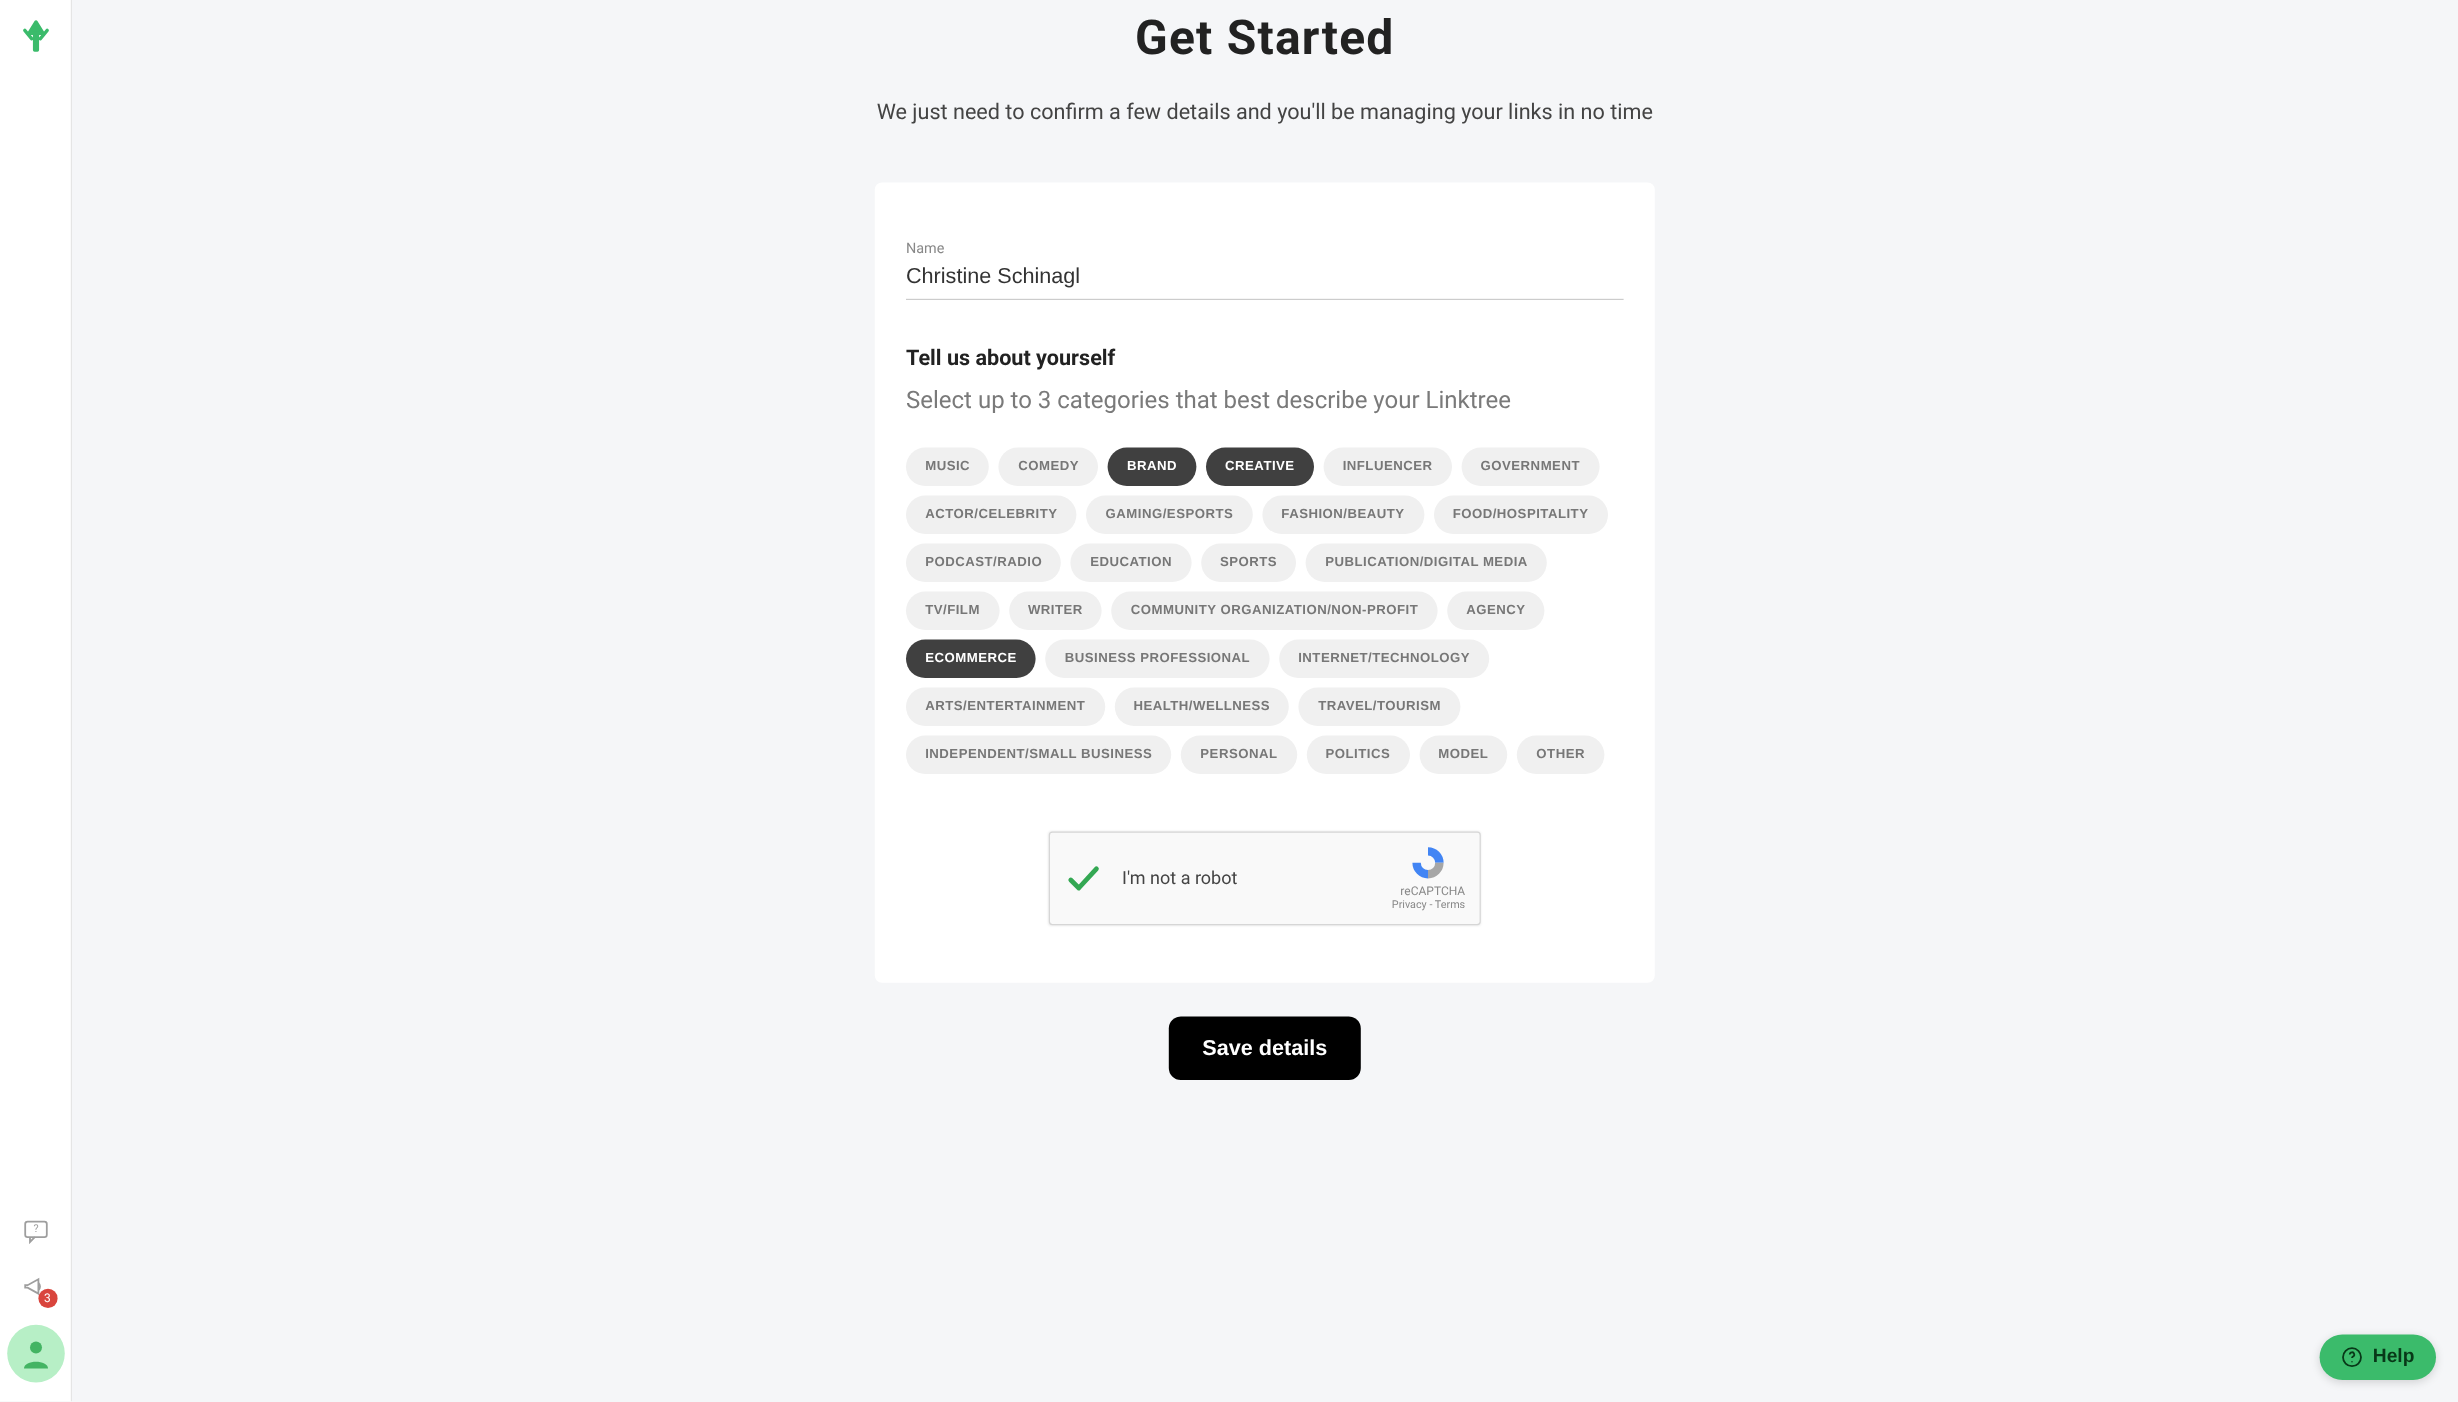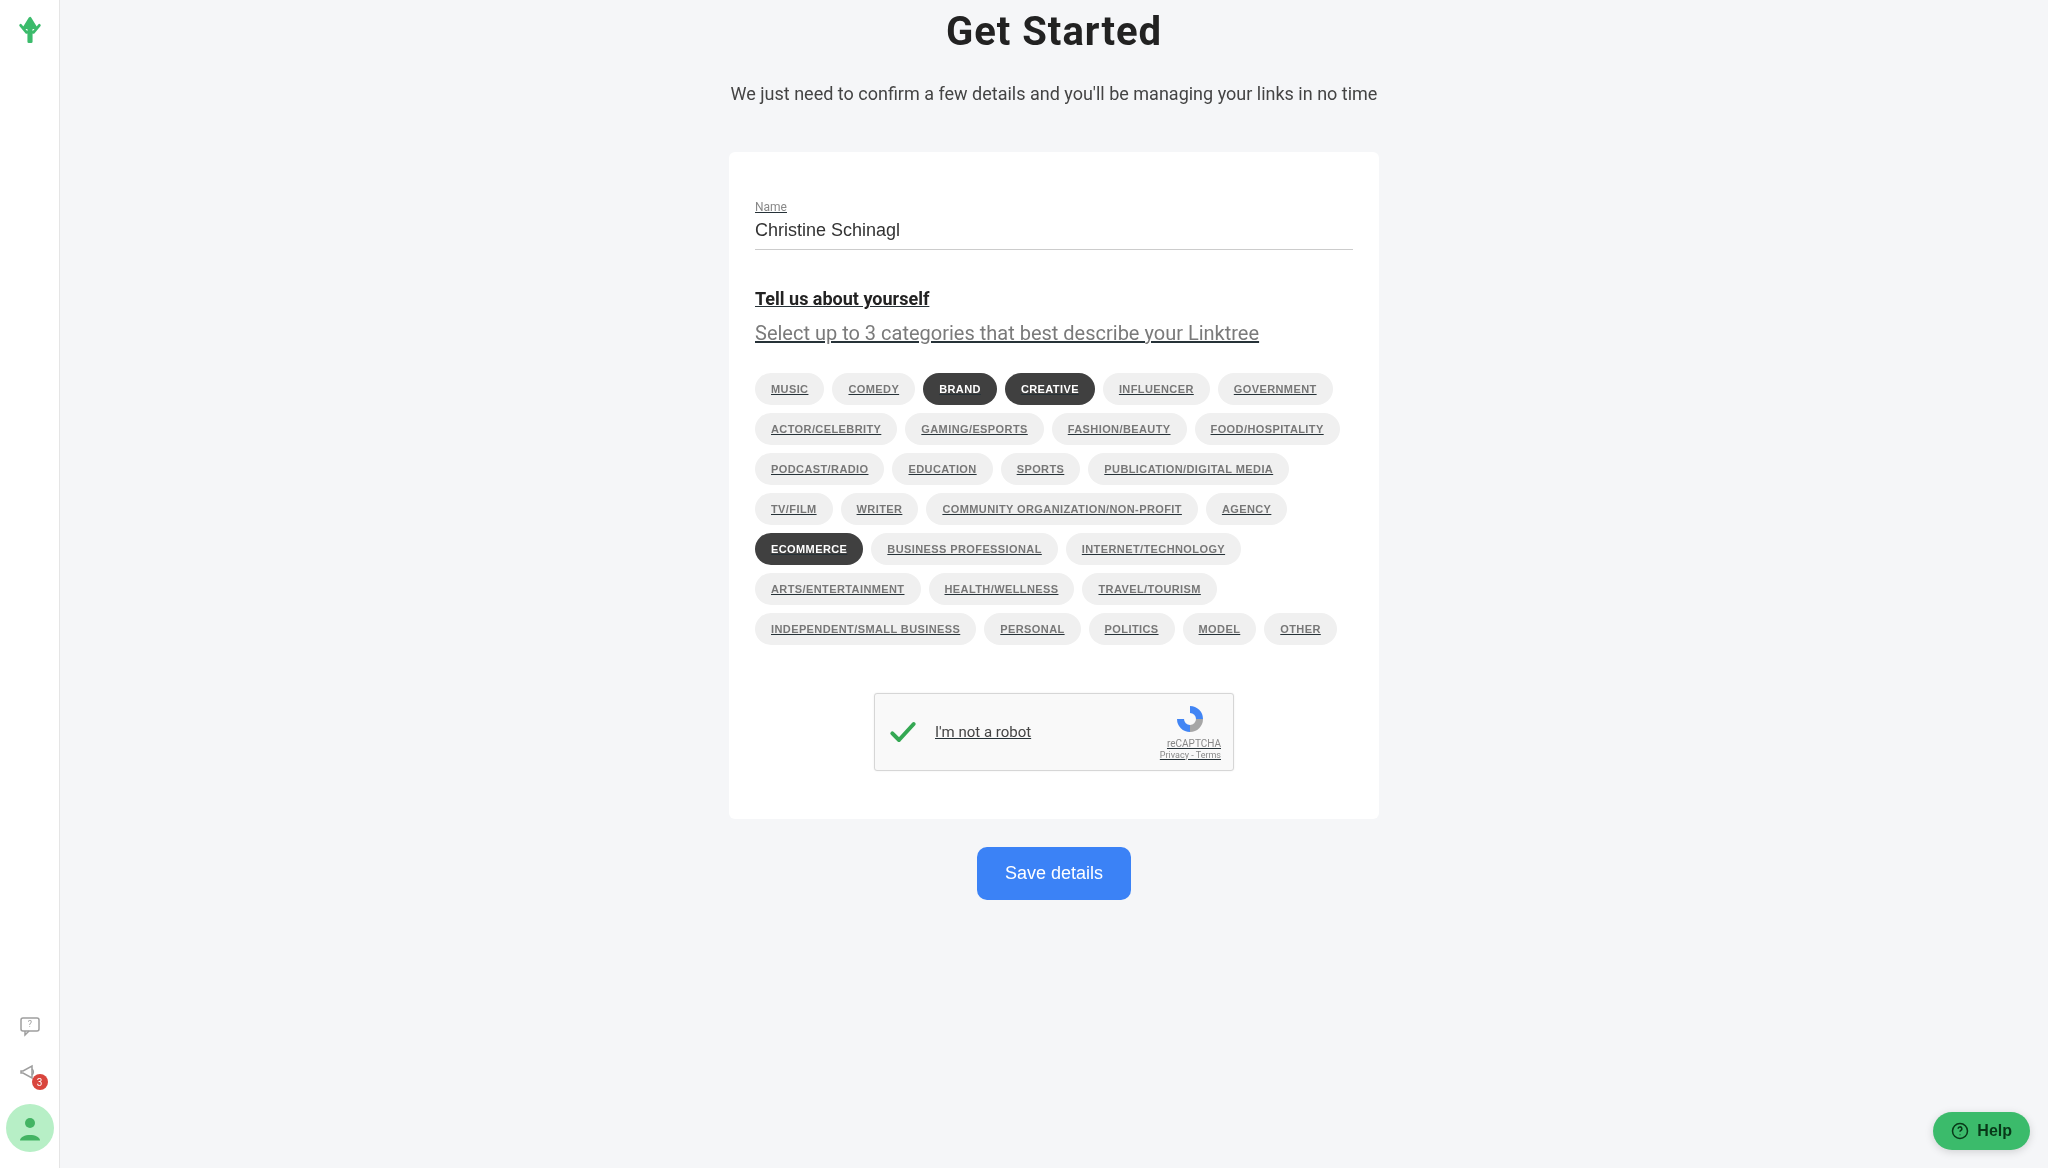--- a/index.html
+++ b/index.html
@@ -59,21 +59,20 @@
     margin-top: 28px;
     font-size: 18px;
     color: #444;
   }
   .card {
     background: #fff;
     width: 650px;
     margin-top: 48px;
     border-radius: 6px;
     padding: 48px 26px 48px 26px;
-    text-decoration: underline;
   }
   .name-label {
     font-size: 12px;
     color: #888;
   }
   .name-input {
     width: 100%;
     border: none;
     border-bottom: 1px solid #ccc;
     font-size: 18px;
@@ -134,25 +133,25 @@
   }
   .recaptcha .check svg { width: 34px; height: 34px; }
   .recaptcha .label { font-size: 15px; color: #444; flex:1; }
   .recaptcha .brand { text-align:right; font-size:10px; color:#888; line-height:1.3; }
   .recaptcha .brand .logo { width:32px; height:32px; margin:0 auto 2px auto; }
   .recaptcha .brand .logo svg { width:32px; height:32px; }
   .recaptcha .brand .links { font-size:9px; }
 
   .save-btn {
     margin-top: 28px;
-    background: #3b82f6;
+    background: #000000;
     color: #fff;
     border: none;
     font-size: 18px;
-    font-weight: 400;
+    font-weight: 700;
     padding: 16px 28px;
     border-radius: 10px;
     cursor: pointer;
   }
 
   .help-btn {
     position: fixed;
     right: 18px;
     bottom: 18px;
     background: #3bbb6b;

